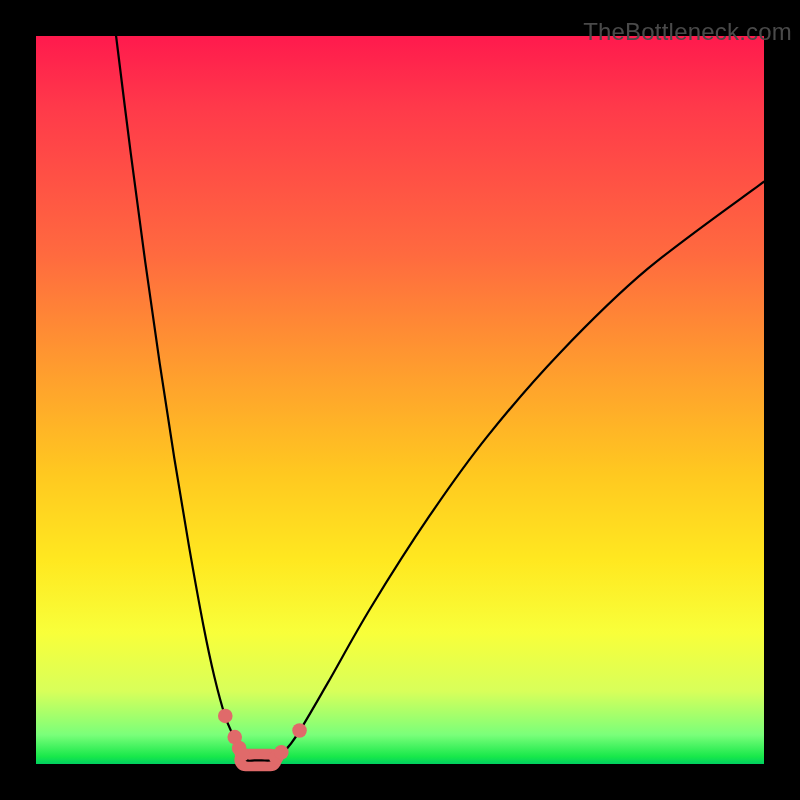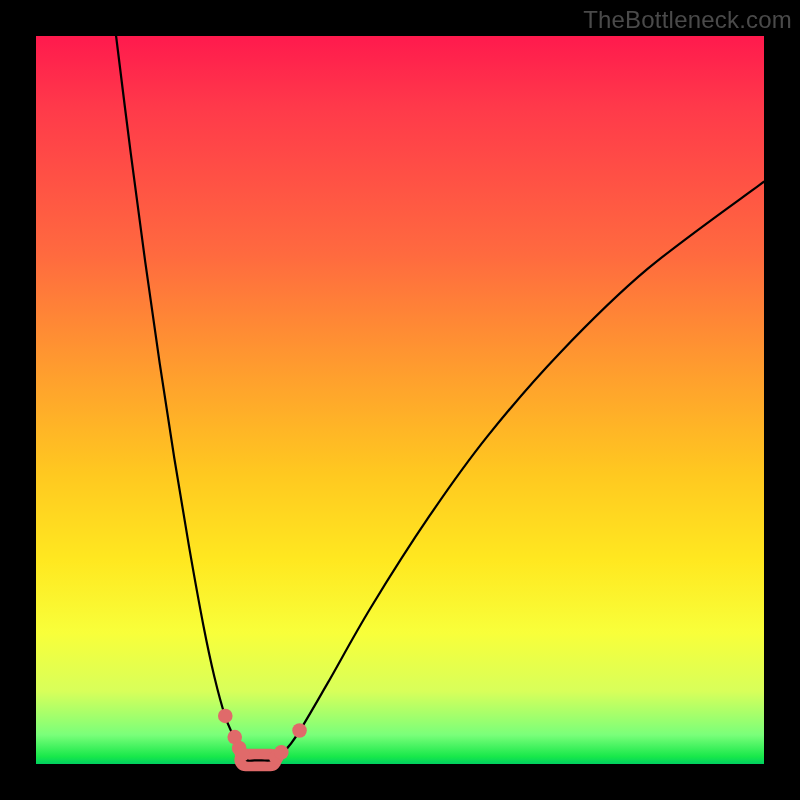--- a/index.html
+++ b/index.html
@@ -34,21 +34,21 @@
       #ffe820 72%,
       #f8ff3a 82%,
       #d8ff5a 90%,
       #7aff7a 96%,
       #18e84a 99%,
       #00d060 100%
     );
   }
   .watermark {
     position: absolute;
-    top: 6px;
+    top: 18px;
     right: 8px;
     color: #4a4a4a;
     font-size: 24px;
     font-weight: 400;
     letter-spacing: 0.2px;
     user-select: none;
   }
   svg.curve {
     position: absolute;
     left: 0;

